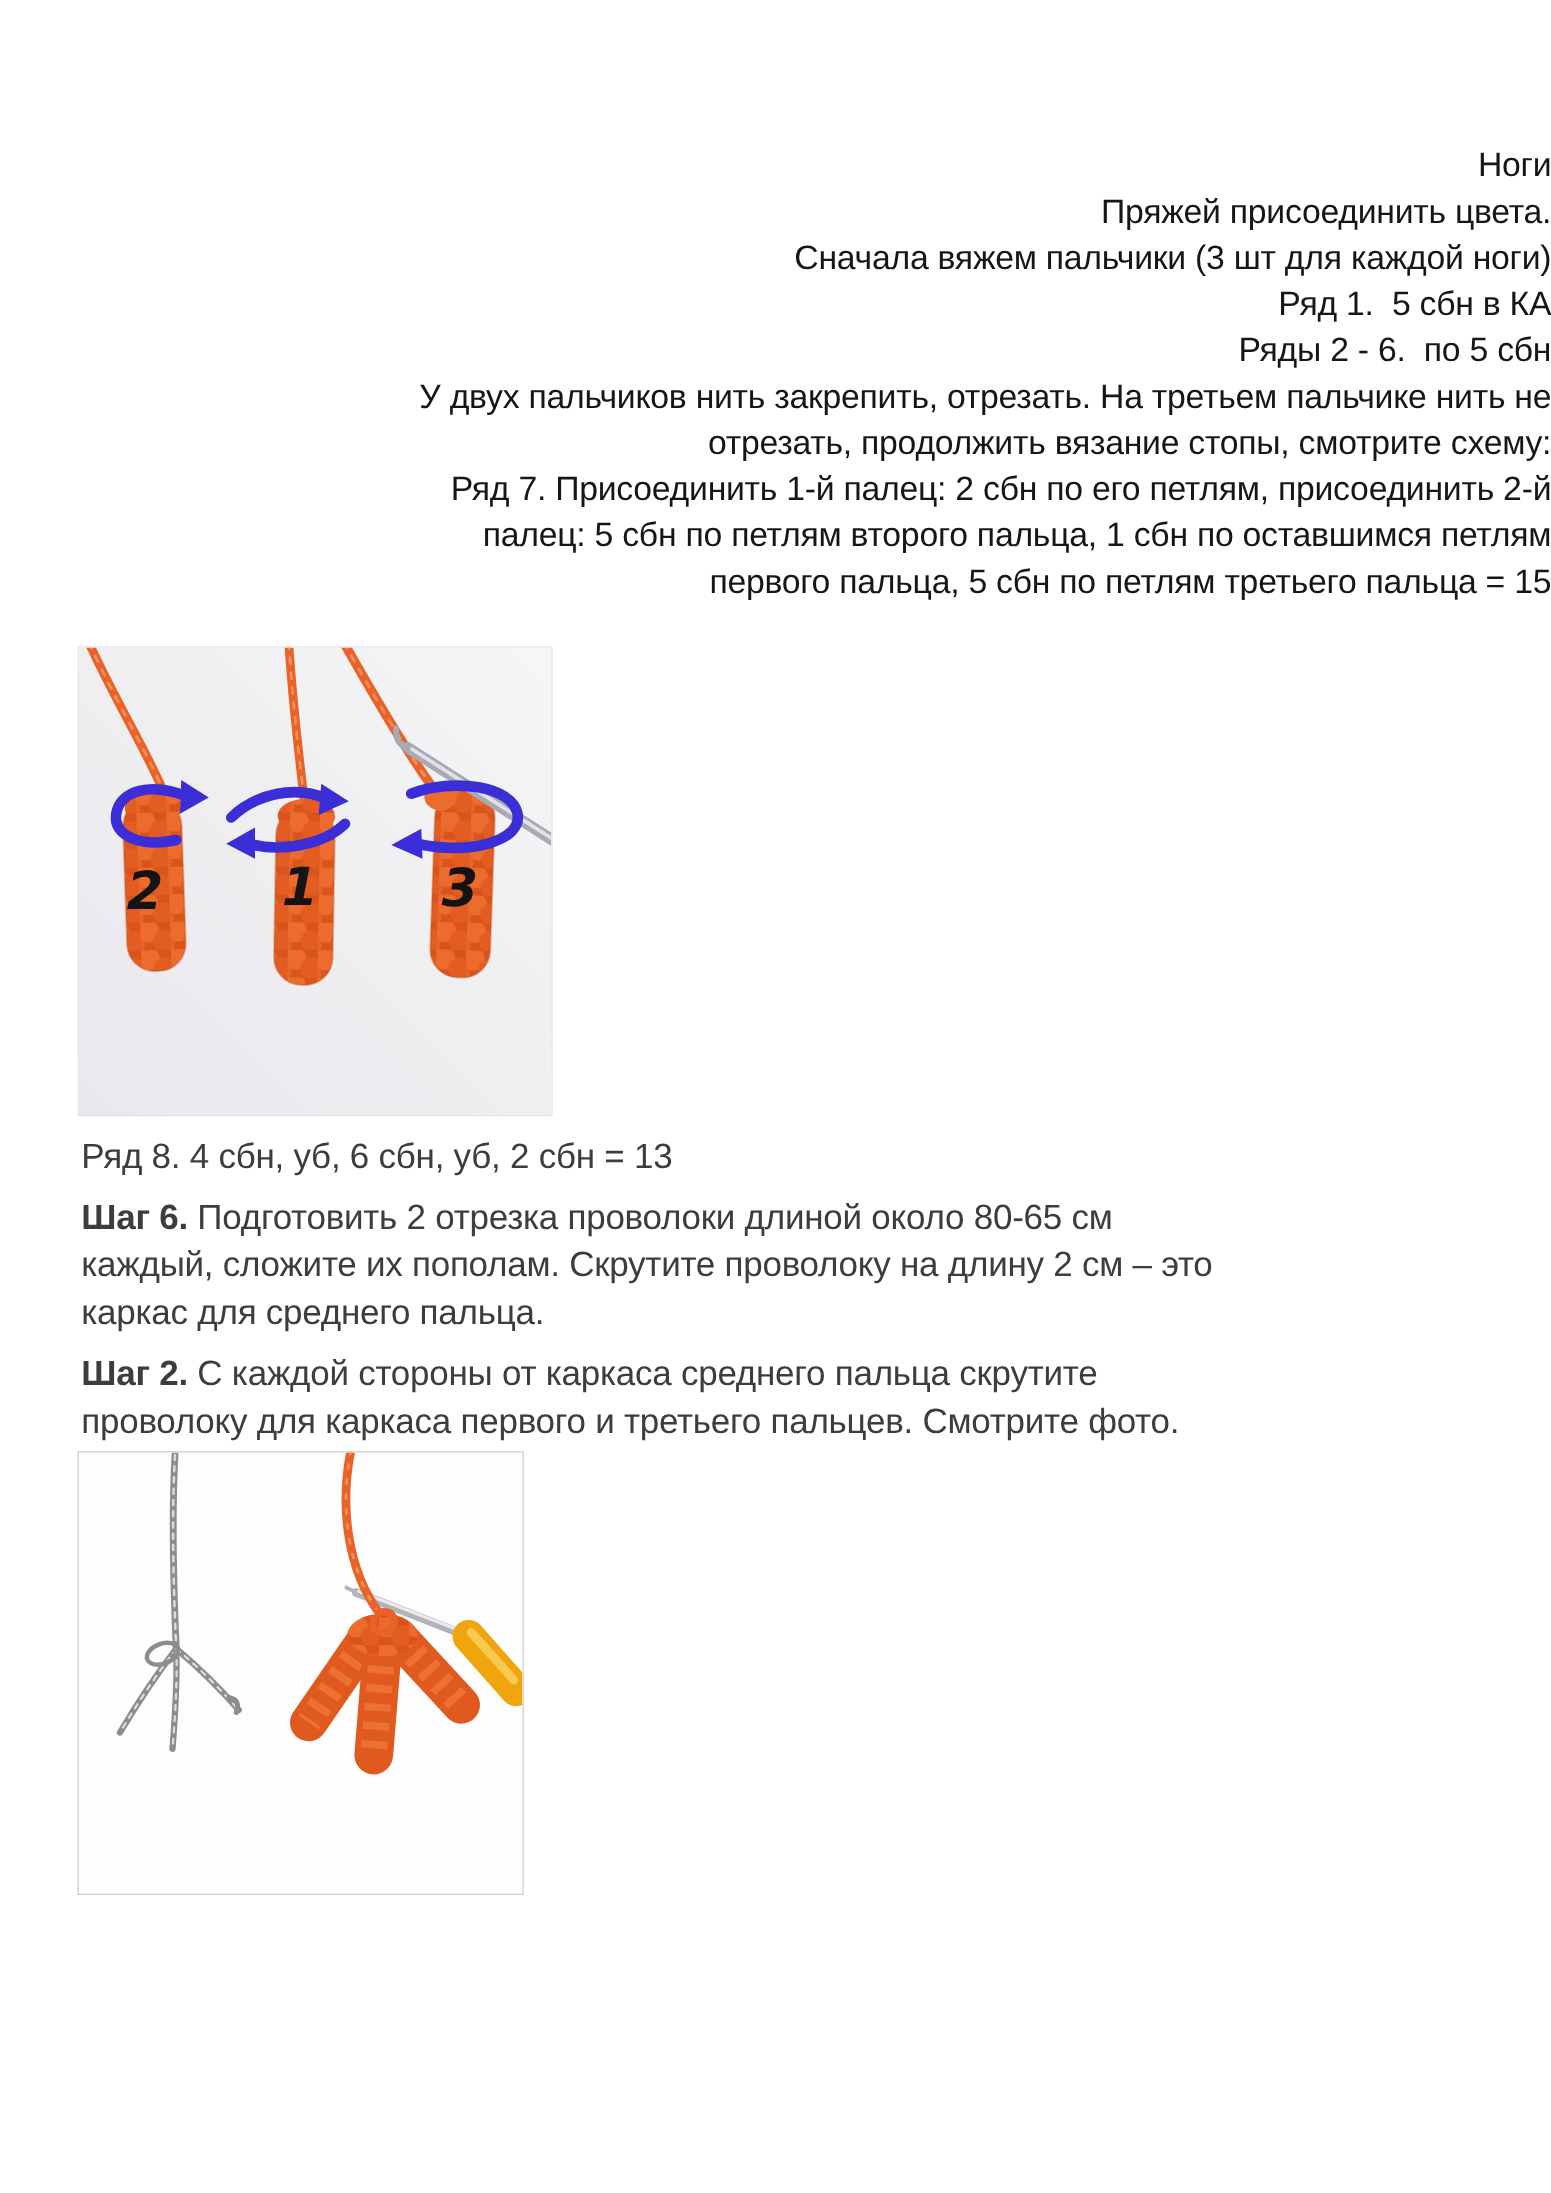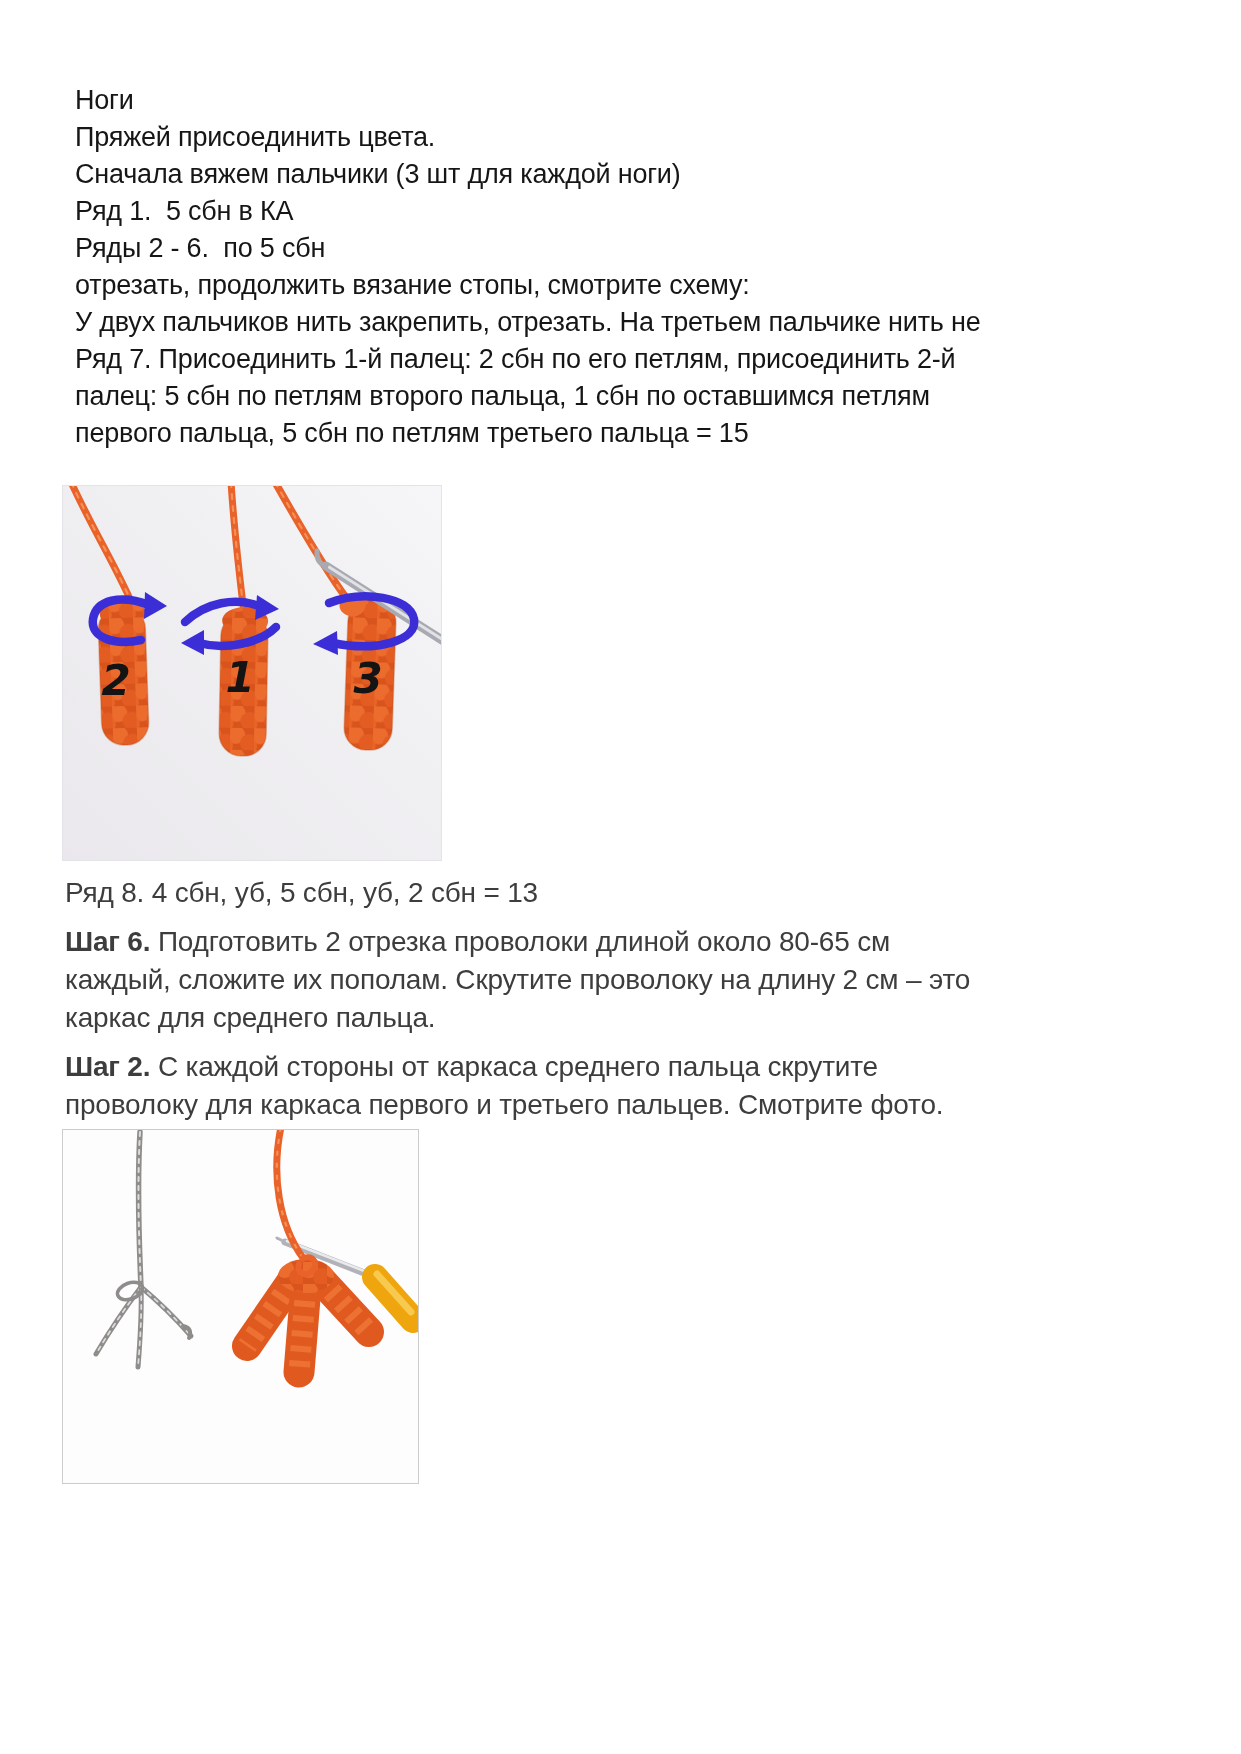--- a/index.html
+++ b/index.html
@@ -2,22 +2,22 @@
 <html><head>
 <meta charset="utf-8">
 <style>
   html, body { margin: 0; padding: 0; background: #ffffff; }
   body {
     width: 1241px; height: 1754px;
     font-family: "Liberation Sans", sans-serif;
     color: #151515; overflow: hidden; position: relative;
   }
   .sec-top {
-    padding-top: 82px; margin-left: 75px;
-    font-size: 27px; line-height: 37px; letter-spacing: -0.2px; color: #161616;
+    padding-top: 114px; margin-left: 96px;
+    font-size: 27px; line-height: 37px; letter-spacing: -0.2px; color: #161616; text-align: right;
   }
   .line { white-space: pre; }
   .photo-frame1 {
     margin: 33px 0 0 62px; width: 378px; height: 374px;
     border: 1px solid #e4e3e7; box-sizing: content-box; overflow: hidden;
   }
   .sec-bottom {
     margin-left: 65px;
     font-size: 28px; line-height: 38px; letter-spacing: -0.2px; color: #3d3d3d;
   }
@@ -33,22 +33,22 @@
 </style>
 </head>
 <body>
 
 <div class="sec-top">
   <div class="line">Ноги</div>
   <div class="line">Пряжей присоединить цвета.</div>
   <div class="line">Сначала вяжем пальчики (3 шт для каждой ноги)</div>
   <div class="line">Ряд 1.  5 сбн в КА</div>
   <div class="line">Ряды 2 - 6.  по 5 сбн</div>
+  <div class="line">У двух пальчиков нить закрепить, отрезать. На третьем пальчике нить не</div>
   <div class="line">отрезать, продолжить вязание стопы, смотрите схему:</div>
-  <div class="line">У двух пальчиков нить закрепить, отрезать. На третьем пальчике нить не</div>
   <div class="line">Ряд 7. Присоединить 1-й палец: 2 сбн по его петлям, присоединить 2-й</div>
   <div class="line">палец: 5 сбн по петлям второго пальца, 1 сбн по оставшимся петлям</div>
   <div class="line">первого пальца, 5 сбн по петлям третьего пальца = 15</div>
 </div>
 
 <div class="photo-frame1">
   <svg viewBox="0 0 378 374" width="378" height="374">
     <defs>
       <linearGradient id="bg1" x1="0" y1="1" x2="1" y2="0">
         <stop offset="0" stop-color="#eae8ec"></stop>
@@ -109,21 +109,21 @@
 
     <g font-family="DejaVu Sans, sans-serif" font-style="italic" font-weight="bold" font-size="42" fill="#141414" text-anchor="middle">
       <text x="53" y="209">2</text>
       <text x="177" y="206">1</text>
       <text x="305" y="207">3</text>
     </g>
   </svg>
 </div>
 
 <div class="sec-bottom">
-  <div class="line row8">Ряд 8. 4 сбн, уб, 5 сбн, уб, 2 сбн = 13</div>
+  <div class="line row8">Ряд 8. 4 сбн, уб, 6 сбн, уб, 2 сбн = 13</div>
 
 
   <div class="para">
     <div class="line"><b class="lead">Шаг 6.</b><span> Подготовить 2 отрезка проволоки длиной около 80-65 см</span></div>
     <div class="line">каждый, сложите их пополам. Скрутите проволоку на длину 2 см – это</div>
     <div class="line">каркас для среднего пальца.</div>
   </div>
 
   <div class="para">
     <div class="line"><b class="lead">Шаг 2.</b><span> С каждой стороны от каркаса среднего пальца скрутите</span></div>

